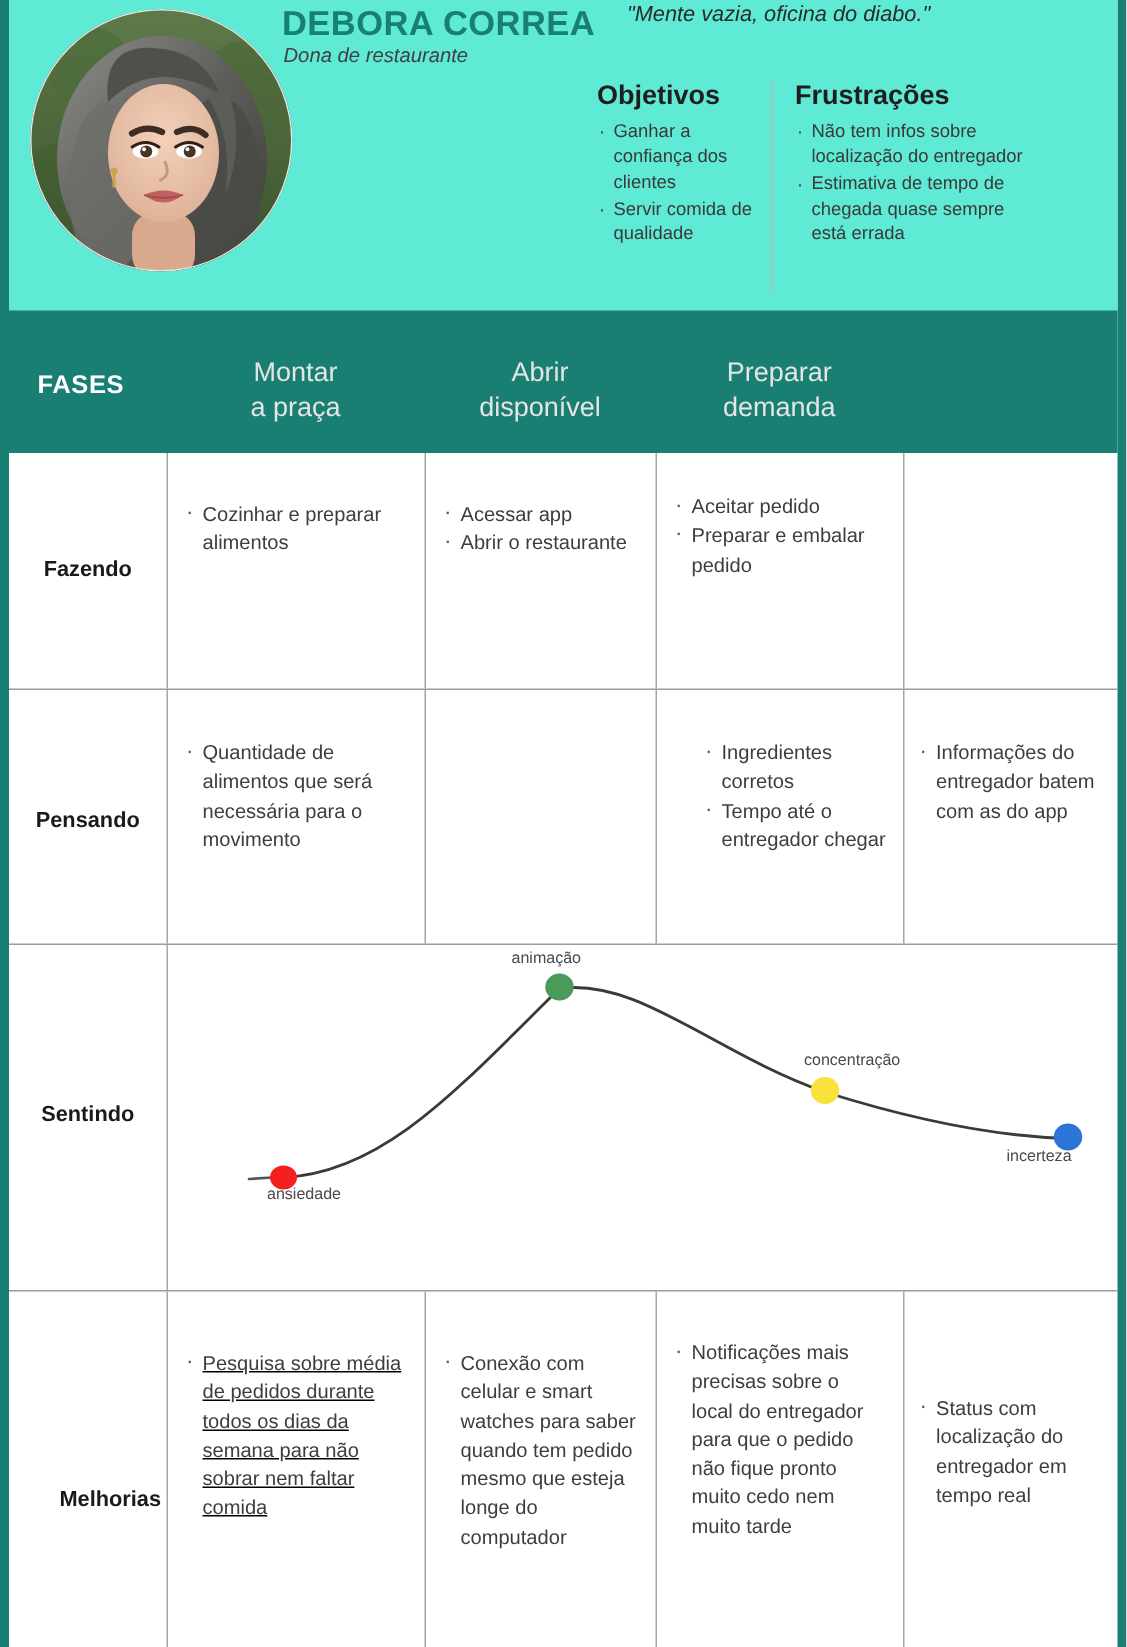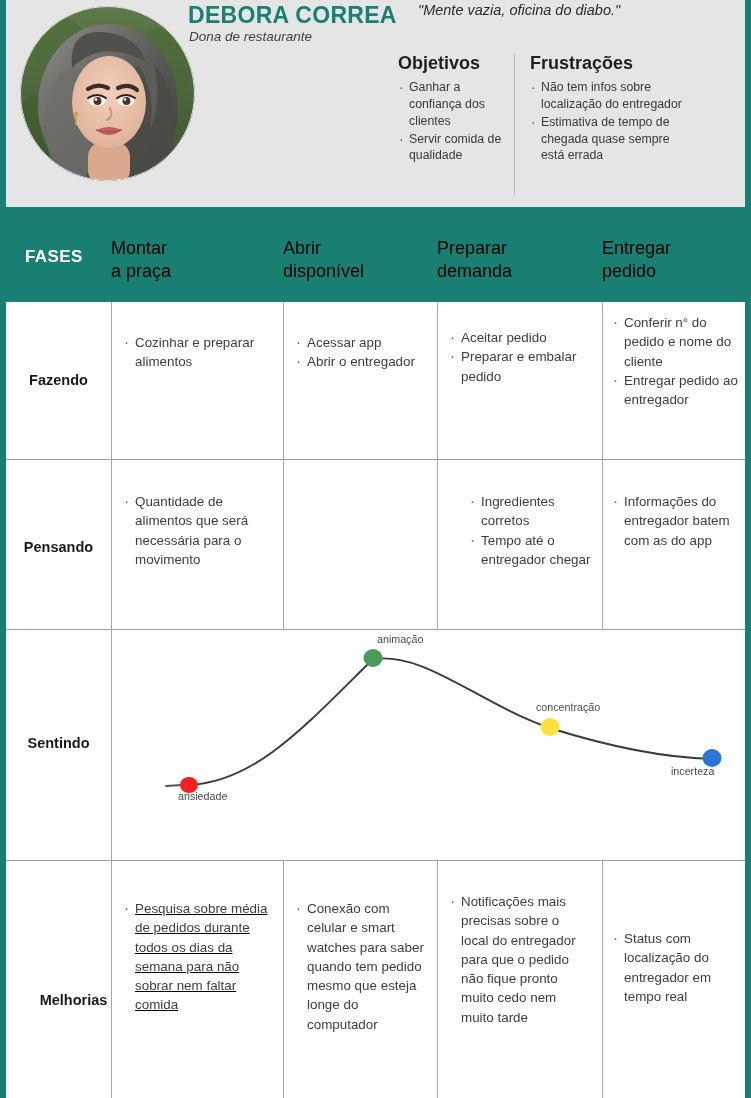--- a/index.html
+++ b/index.html
@@ -13,21 +13,21 @@
   #root{position:relative;width:751px;height:1098px;box-sizing:border-box;}
 
   
   .rail{position:absolute;top:0;bottom:0;width:6px;background:#1a7f73;}
   .rail-l{left:0;}
   .rail-r{right:0;}
 
   
   .persona{
     position:absolute;left:6px;top:0;width:739px;height:211px;
-    background:#e5e5e5;box-sizing:border-box;
+    background:#5eead4;box-sizing:border-box;
   }
   .avatar{
     position:absolute;left:14px;top:6px;
     width:175px;height:175px;border-radius:50%;
     overflow:hidden;
   }
   .avatar svg{display:block;width:175px;height:175px;}
 
   .persona-name{
     position:absolute;left:182px;top:2px;
@@ -72,21 +72,21 @@
   .fases-head{
     position:absolute;left:0;top:0;width:739px;height:95px;
     background:#1a7f73;
   }
   .fases-label{
     position:absolute;left:19px;top:40px;
     color:#ffffff;font-size:17px;font-weight:bold;letter-spacing:.4px;
   }
   .phase{
     position:absolute;top:30px;
-    color:#000000;font-size:18px;line-height:1.3;
+    color:#e5e5e5;font-size:18px;line-height:1.3;text-align:center;
   }
 
   .body{position:absolute;left:0;top:95px;width:739px;height:796px;}
 
   .rowsep{position:absolute;left:0;width:739px;height:1px;background:#9c9c9c;}
   .colsep{position:absolute;width:1px;background:#a6a6a6;}
 
   .rowlabel{
     position:absolute;left:0;width:105px;
     text-align:center;font-size:14.5px;font-weight:bold;color:#1a1a1a;
@@ -204,21 +204,20 @@
     </div>
   </div>
 
   <div class="grid">
 
     <div class="fases-head">
       <div class="fases-label">FASES</div>
       <div class="phase" style="left:105px;width:172px;"><span><span style="display:block">Montar</span><span style="display:block">a praça</span></span></div>
       <div class="phase" style="left:277px;width:154px;"><span><span style="display:block">Abrir</span><span style="display:block">disponível</span></span></div>
       <div class="phase" style="left:431px;width:165px;"><span><span style="display:block">Preparar</span><span style="display:block">demanda</span></span></div>
-      <div class="phase" style="left:596px;width:143px;"><span><span style="display:block">Entregar</span><span style="display:block">pedido</span></span></div>
     </div>
 
     <div class="body">
 
       <div class="colsep" style="left:105px;top:0;height:157px;"></div>
       <div class="colsep" style="left:277px;top:0;height:157px;"></div>
       <div class="colsep" style="left:431px;top:0;height:157px;"></div>
       <div class="colsep" style="left:596px;top:0;height:157px;"></div>
 
       <div class="rowsep" style="top:157px;"></div>
@@ -242,33 +241,27 @@
       <div class="rowlabel" style="top:70px;">Fazendo</div>
 
       <div class="cell" style="left:117px;top:31px;width:150px;">
         <ul>
           <li>Cozinhar e preparar alimentos</li>
         </ul>
       </div>
       <div class="cell" style="left:289px;top:31px;width:135px;">
         <ul>
           <li>Acessar app</li>
-          <li>Abrir o entregador</li>
+          <li>Abrir o restaurante</li>
         </ul>
       </div>
       <div class="cell" style="left:443px;top:26px;width:140px;">
         <ul>
           <li>Aceitar pedido</li>
           <li>Preparar e embalar pedido</li>
-        </ul>
-      </div>
-      <div class="cell" style="left:606px;top:11px;width:137px;">
-        <ul>
-          <li>Conferir n° do pedido e nome do cliente</li>
-          <li>Entregar pedido ao entregador</li>
         </ul>
       </div>
 
       <div class="rowlabel" style="top:237px;">Pensando</div>
 
       <div class="cell" style="left:117px;top:190px;width:153px;">
         <ul>
           <li>Quantidade de alimentos que será necessária para o movimento</li>
         </ul>
       </div>
@@ -289,21 +282,21 @@
       <div class="chartwrap" style="top:328px;">
         <svg width="739" height="230" viewBox="0 0 739 230" xmlns="http://www.w3.org/2000/svg">
           <path d="M160 156 L176 155" stroke="#555" stroke-width="1.8" fill="none" stroke-linecap="round"></path>
           <path d="M183 155 C 250 152, 300 95, 367 29 C 420 22, 470 72, 544 98 C 620 122, 672 128, 706 129" stroke="#3a3a3a" stroke-width="1.9" fill="none" stroke-linecap="round"></path>
           <ellipse cx="183" cy="155" rx="9" ry="8" fill="#f42020"></ellipse>
           <ellipse cx="367" cy="28" rx="9.5" ry="9" fill="#4a9a5a"></ellipse>
           <ellipse cx="544" cy="97" rx="9.5" ry="9" fill="#fbe13b"></ellipse>
           <ellipse cx="706" cy="128" rx="9.5" ry="9" fill="#2b75d6"></ellipse>
         </svg>
         <div class="dotlabel" style="left:172px;top:160px;">ansiedade</div>
-        <div class="dotlabel" style="left:335px;top:3px;margin-left:36px;">animação</div>
+        <div class="dotlabel" style="left:335px;top:3px;">animação</div>
         <div class="dotlabel" style="left:530px;top:71px;">concentração</div>
         <div class="dotlabel" style="left:665px;top:135px;">incerteza</div>
       </div>
 
       <div class="rowlabel" style="top:690px;padding-left:15px;">Melhorias</div>
 
       <div class="cell" style="left:117px;top:597px;width:152px;text-decoration:underline;">
         <ul>
           <li>Pesquisa sobre média de pedidos durante todos os dias da semana para não sobrar nem faltar comida</li>
         </ul>

